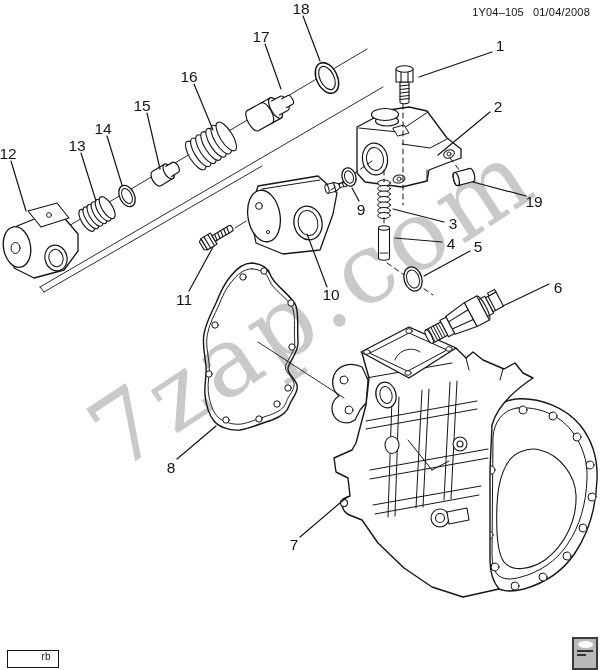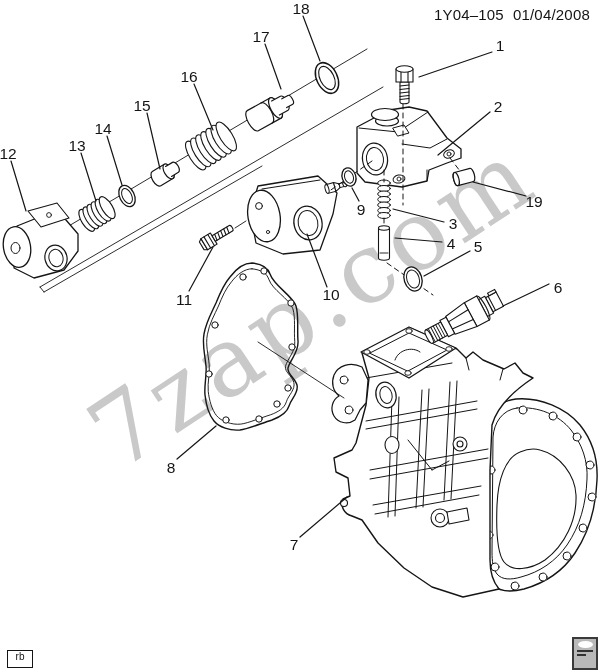--- a/index.html
+++ b/index.html
@@ -1,26 +1,26 @@
 <!DOCTYPE html>
 <html><head>
 <meta charset="utf-8">
 <style>
   html,body{margin:0;padding:0;background:#fff;}
   .stage{position:relative;width:600px;height:670px;background:#fff;overflow:hidden;
          font-family:"Liberation Sans",sans-serif;color:#141414;}
-  .hdr{position:absolute;top:6px;right:10px;font-size:15px;letter-spacing:.2px;
+  .hdr{position:absolute;top:6px;right:10px;font-size:11px;letter-spacing:.2px;
        color:#141414;white-space:nowrap;}
   .hdr span{margin-left:9px;}
   .watermark{position:absolute;left:100px;top:396px;font-family:"DejaVu Serif",serif;
        font-size:97px;letter-spacing:5px;color:#c9c9c9;line-height:1;white-space:nowrap;
        transform:rotate(-33.5deg);transform-origin:0 50%;z-index:0;}
   svg.diagram{position:absolute;left:0;top:0;z-index:1;}
   .rb-box{position:absolute;left:7px;top:650px;width:24px;height:16px;border:1.6px solid #141414;
-       font-size:10px;display:flex;justify-content:center;z-index:2;}
+       font-size:10px;display:flex;justify-content:center;z-index:2;padding-left:26px;}
   .corner-logo{position:absolute;left:572px;top:637px;width:22px;height:29px;background:#b9b9b9;
        border:2px solid #3a3a3a;z-index:2;}
   .corner-logo .oval{width:15px;height:7px;background:#fff;border-radius:50%;margin:2px auto 2px auto;}
   .corner-logo .bar{height:2px;background:#333;margin:2px 3px 0 3px;}
   .corner-logo .bar.short{width:9px;margin-right:auto;}
   text.callout{font-family:"Liberation Sans",sans-serif;font-size:15.5px;fill:#141414;}
 </style>
 </head>
 <body>
 

